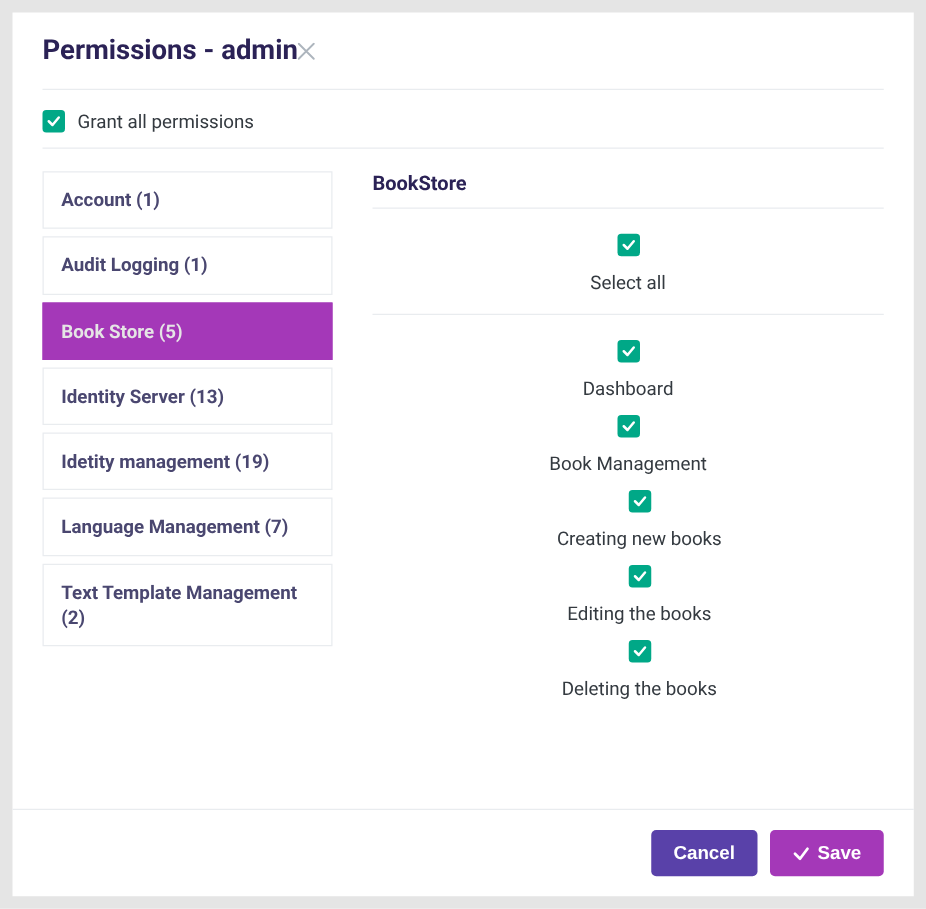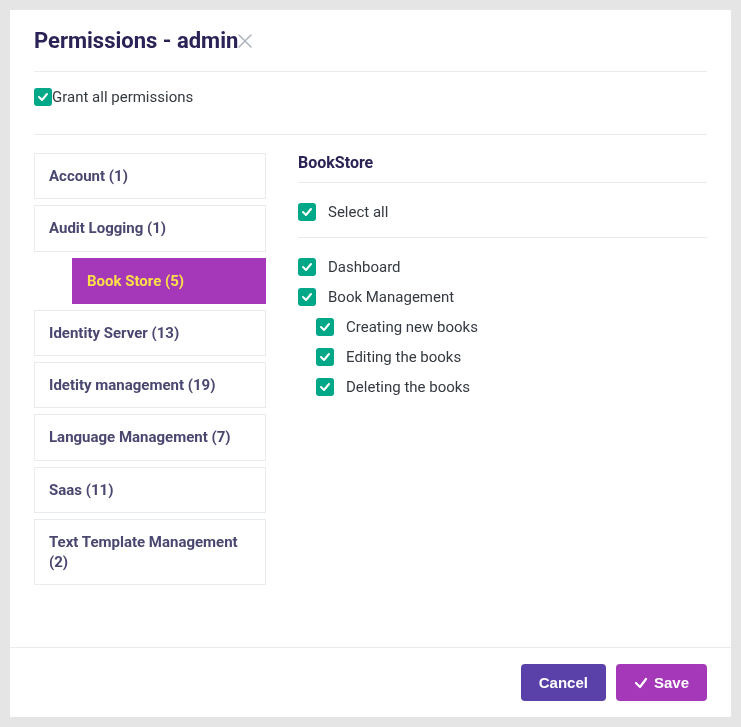--- a/index.html
+++ b/index.html
@@ -46,21 +46,22 @@
     border-top: 1px solid #e9ecef;
     margin: 8px 24px 0 24px;
   }
   .content {
     padding: 16px 24px 0 24px;
     flex: 1;
   }
   .grant-all {
     display: flex;
     align-items: center;
-    margin-bottom: 28px;
+    gap: 10px;
+    margin-bottom: 12px;
   }
   .checkbox {
     width: 18px;
     height: 18px;
     border-radius: 3px;
     display: inline-flex;
     align-items: center;
     justify-content: center;
     flex-shrink: 0;
     cursor: pointer;
@@ -88,38 +89,38 @@
     font-size: 15px;
     font-weight: 700;
     color: #4a4770;
     line-height: 1.35;
     cursor: pointer;
     margin-bottom: 6px;
     background: #fff;
   }
   .cat-item.active {
     background: #a438b8;
-    color: #fde047;
+    color: #e5e5e5;
     border-color: #a438b8;
-    margin-left: 38px;
   }
   .main { flex: 1; }
   .section-title {
     font-size: 16px;
     font-weight: 700;
     color: #2b2256;
     margin-bottom: 10px;
   }
   .perm-row {
     display: flex;
     align-items: center;
     gap: 12px;
     padding: 6px 0;
     font-size: 15px;
     color: #343a40;
+    flex-direction: column;
   }
   .perm-indent-1 { padding-left: 0px; }
   .perm-indent-2 { padding-left: 18px; }
   .footer {
     border-top: 1px solid #e9ecef;
     padding: 16px 24px;
     display: flex;
     justify-content: flex-end;
     gap: 10px;
     margin-top: auto;
@@ -172,21 +173,20 @@
 
       <div class="columns">
 
         <div class="sidebar">
           <div class="cat-item">Account (1)</div>
           <div class="cat-item">Audit Logging (1)</div>
           <div class="cat-item active">Book Store (5)</div>
           <div class="cat-item">Identity Server (13)</div>
           <div class="cat-item">Idetity management (19)</div>
           <div class="cat-item">Language Management (7)</div>
-          <div class="cat-item">Saas (11)</div>
           <div class="cat-item">Text Template Management (2)</div>
         </div>
 
         <div class="main">
           <div class="section-title">BookStore</div>
           <hr class="hr3">
 
           <div class="perm-row">
             <span class="checkbox checked">
               <svg width="12" height="12" viewBox="0 0 12 12">

